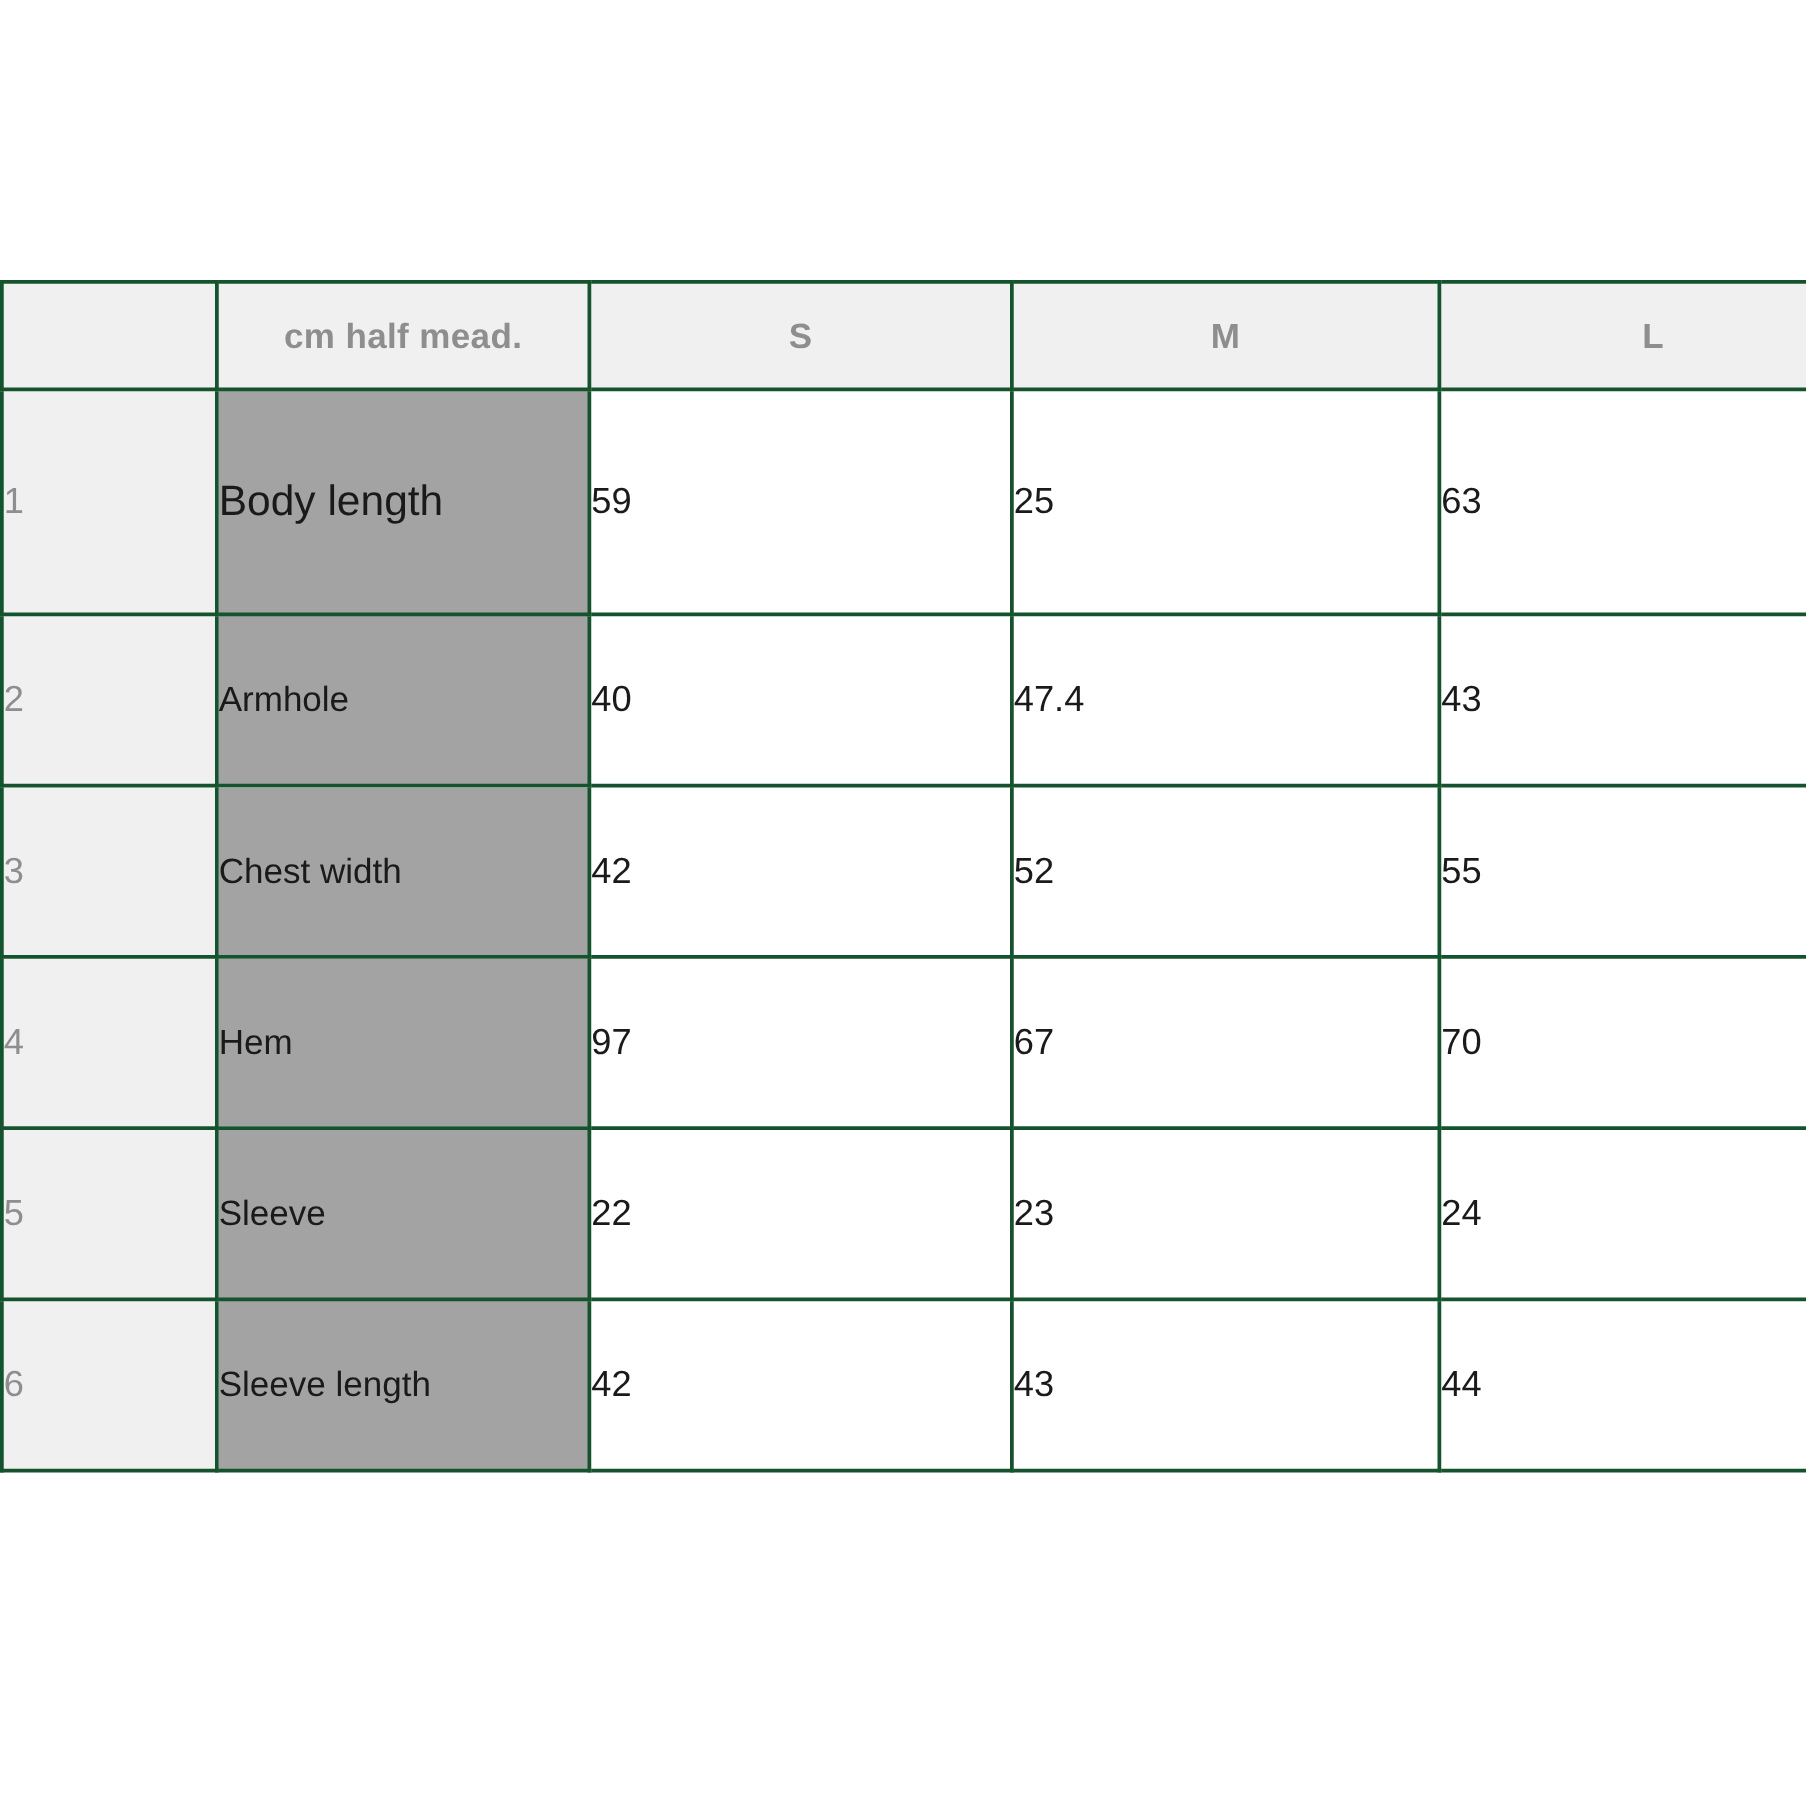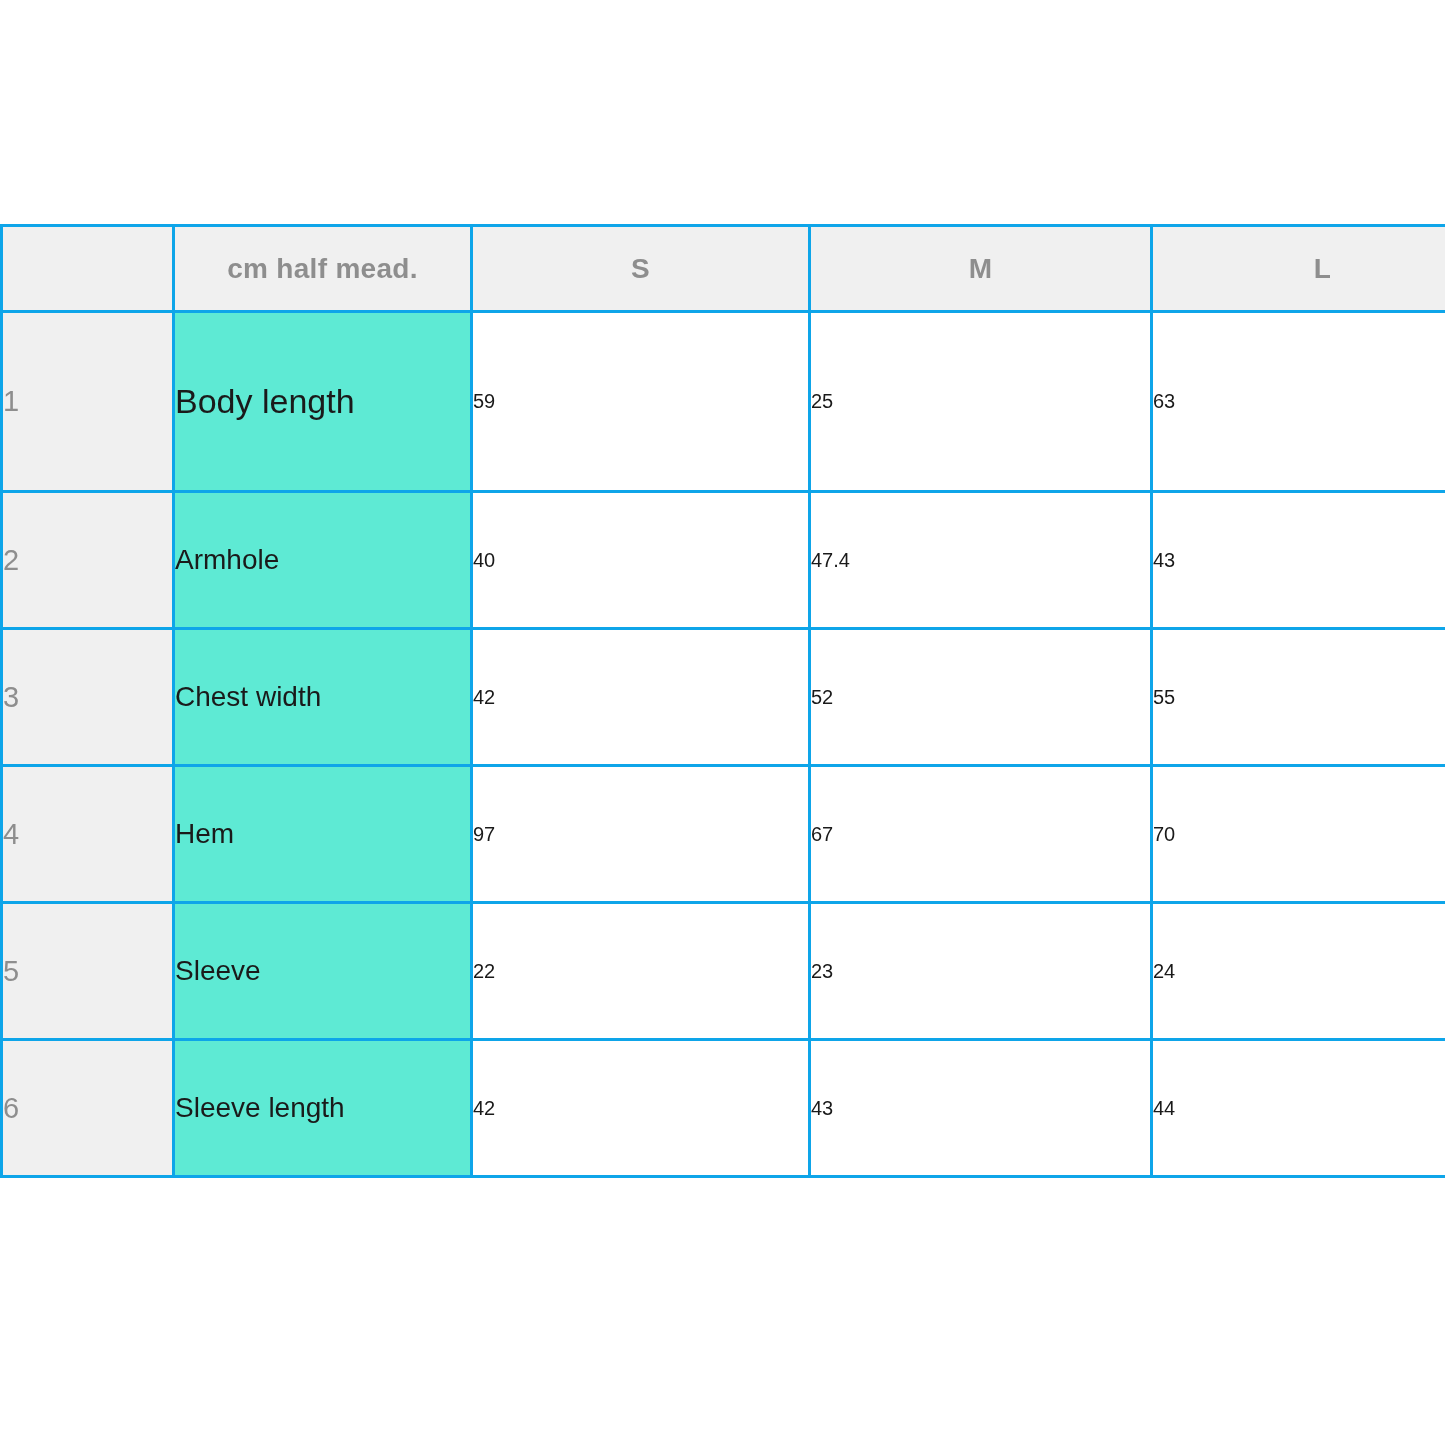--- a/index.html
+++ b/index.html
@@ -20,21 +20,21 @@
   }
   table.size-chart {
     position: absolute;
     top: 224px;
     left: 0;
     border-collapse: collapse;
     table-layout: fixed;
     width: 1492px; 
   }
   table.size-chart td, table.size-chart th {
-    border: 3px solid #0ea5e9;
+    border: 3px solid #14532d;
     padding: 0;
     vertical-align: middle;
     overflow: hidden;
     white-space: nowrap;
   }
   tr.header-row {
     height: 86px;
   }
   tr.header-row th {
     background: #f0f0f0;
@@ -49,31 +49,31 @@
   tr.data-row.tall {
     height: 180px;
   }
   td.row-num {
     background: #f0f0f0;
     color: #8e8e8e;
     font-size: 29px;
     font-weight: 400;
   }
   td.label-cell {
-    background: #5eead4;
+    background: #a3a3a3;
     color: #1a1a1a;
     font-size: 28px;
   }
   tr.data-row.tall td.label-cell {
     font-size: 34px;
   }
   td.value-cell {
     background: #ffffff;
     color: #1a1a1a;
-    font-size: 20px;
+    font-size: 29px;
   }
 </style>
 </head>
 <body>
 
 <div class="page">
   <table class="size-chart">
     <colgroup>
       <col style="width:172px">
       <col style="width:298px">

